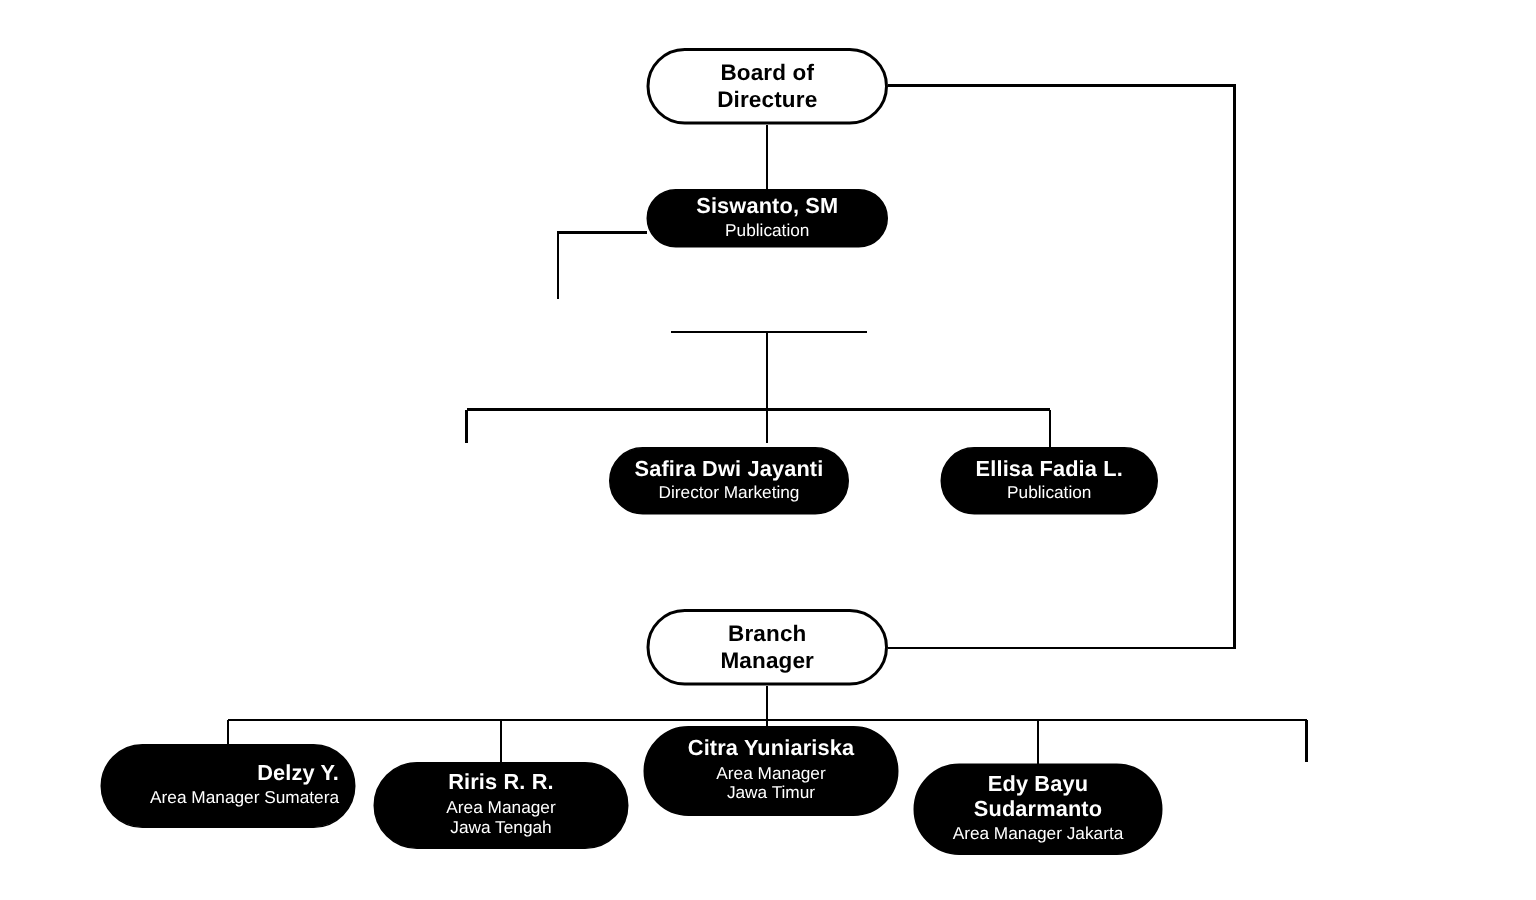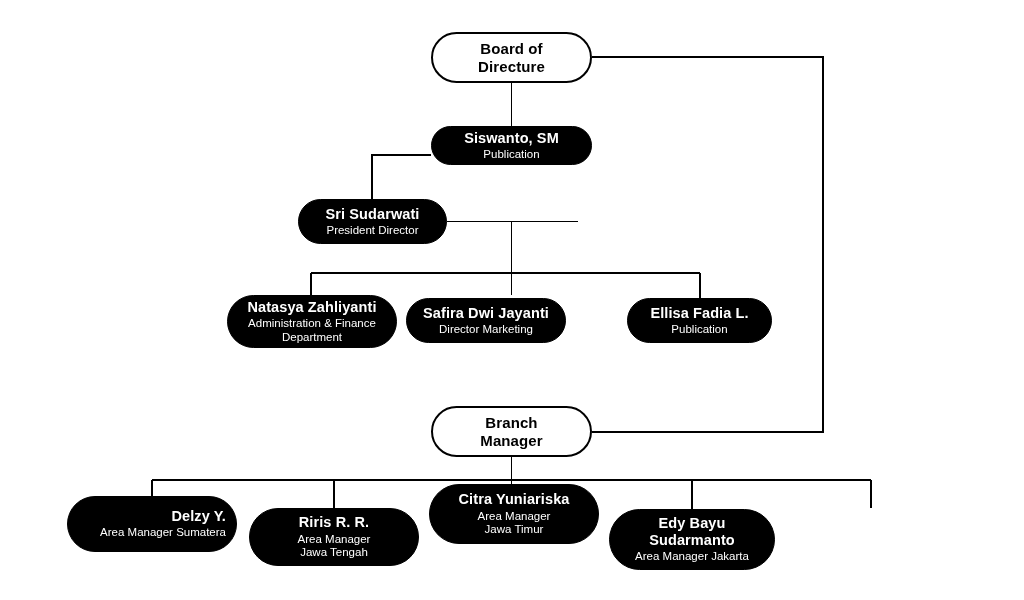--- a/index.html
+++ b/index.html
@@ -108,31 +108,22 @@
     <div class="node outlined" style="left:431px; top:32px; width:161px; height:51px;">
       <div class="node-title">Board of
 Directure</div>
     </div>
 
     <div class="node filled" style="left:431px; top:126px; width:161px; height:39px;">
       <div class="node-title">Siswanto, SM</div>
       <div class="node-subtitle">Publication</div>
     </div>
 
-    <div class="node filled" style="left:298px; top:199px; width:149px; height:45px;">
-      <div class="node-title">Sri Sudarwati</div>
-      <div class="node-subtitle">President Director</div>
-    </div>
 
 
-    <div class="node filled" style="left:227px; top:295px; width:170px; height:53px;">
-      <div class="node-title">Natasya Zahliyanti</div>
-      <div class="node-subtitle">Administration &amp; Finance
-Department</div>
-    </div>
 
     <div class="node filled" style="left:406px; top:298px; width:160px; height:45px;">
       <div class="node-title">Safira Dwi Jayanti</div>
       <div class="node-subtitle">Director Marketing</div>
     </div>
 
     <div class="node filled" style="left:627px; top:298px; width:145px; height:45px;">
       <div class="node-title">Ellisa Fadia L.</div>
       <div class="node-subtitle">Publication</div>
     </div>

